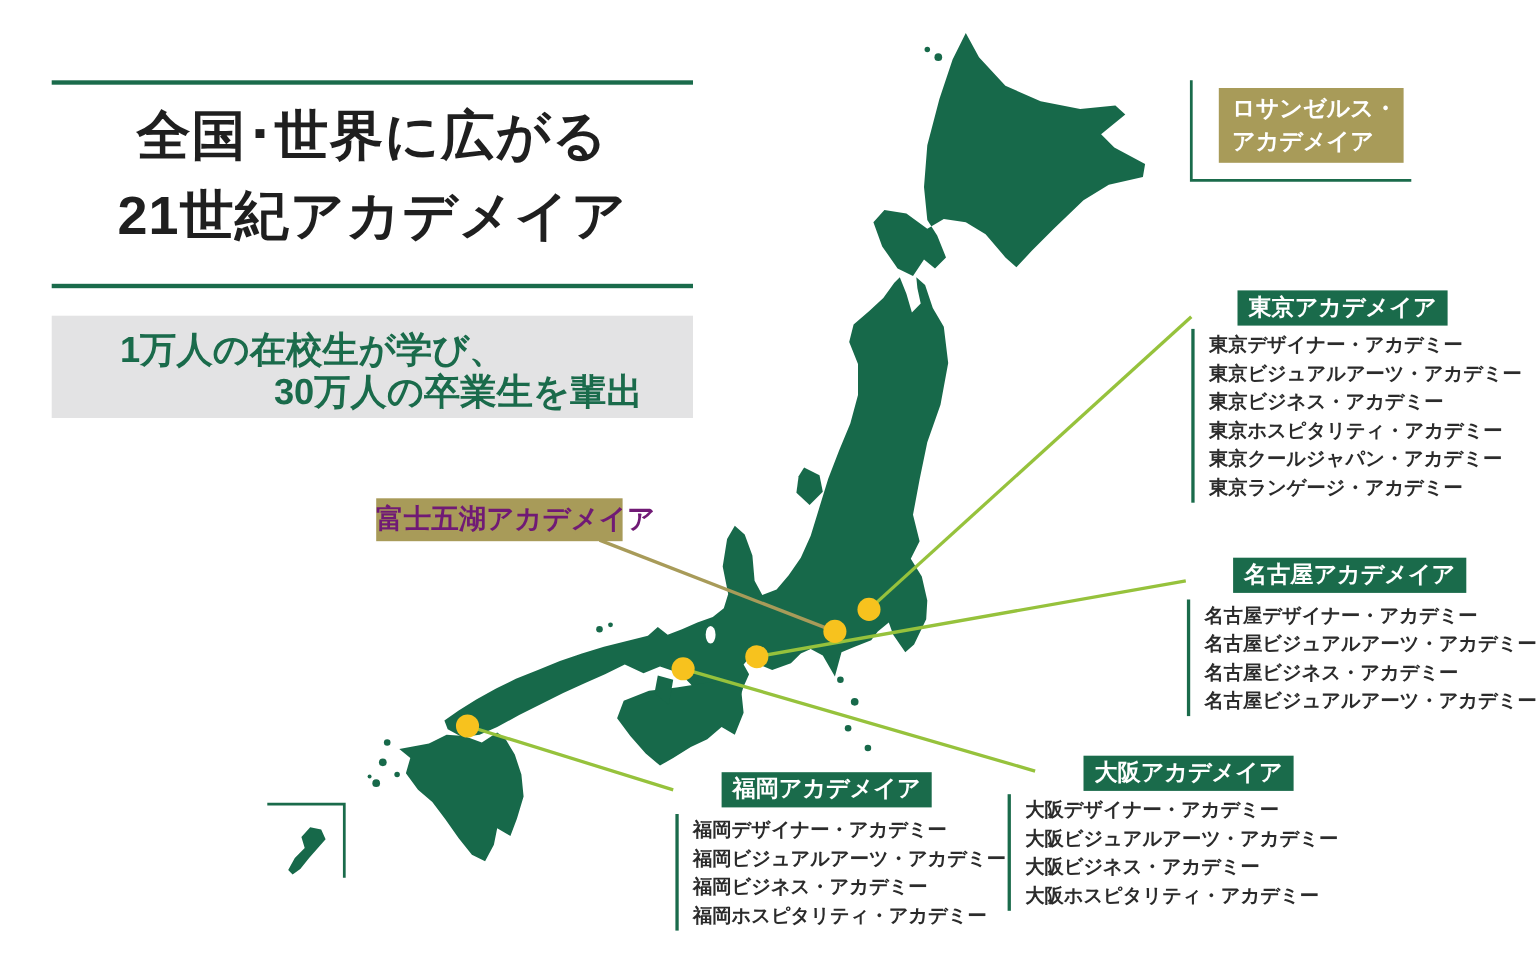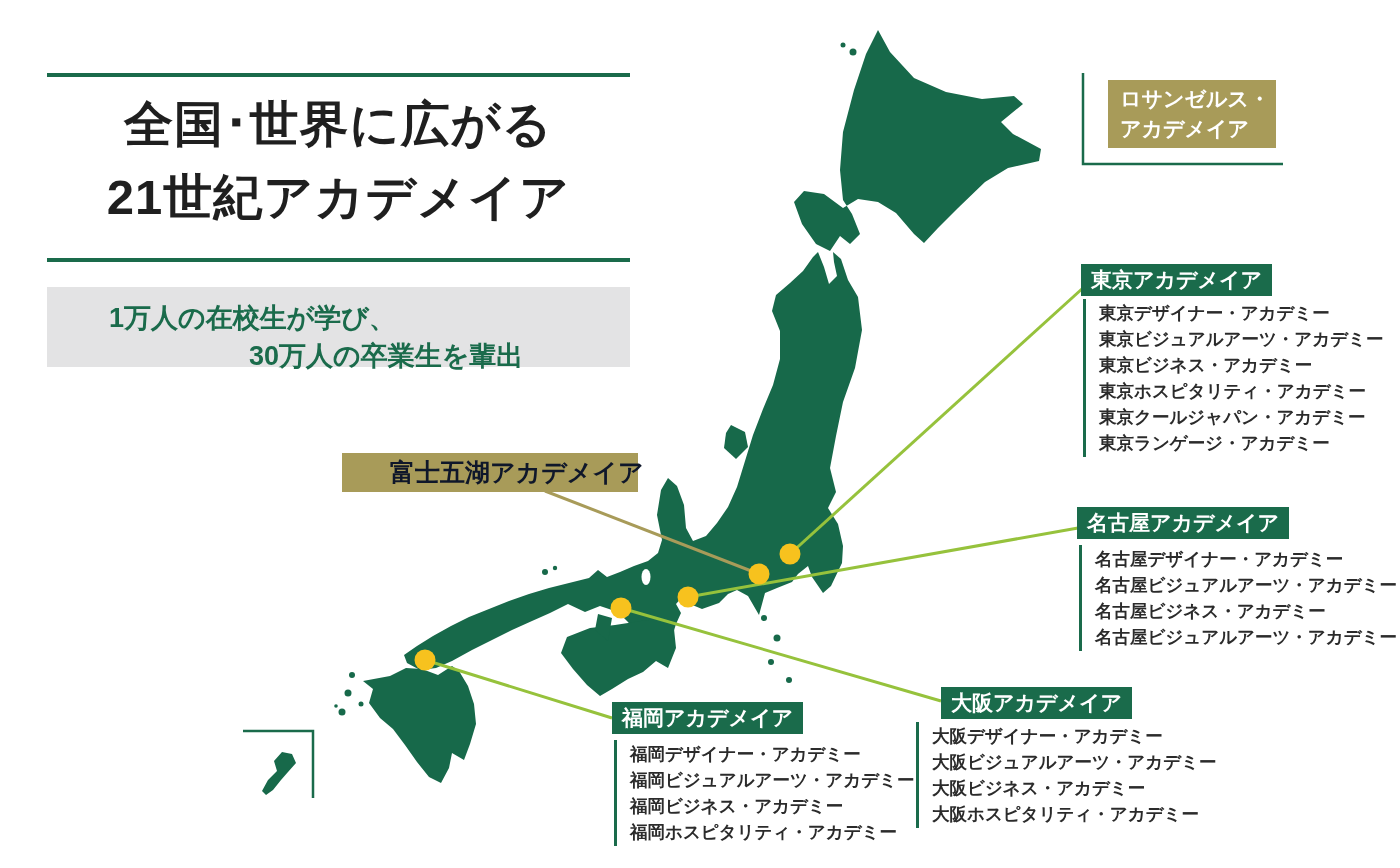--- a/index.html
+++ b/index.html
@@ -8,41 +8,41 @@
     font-family:"Liberation Sans","DejaVu Sans",sans-serif;
   }
   #map-svg{position:absolute;left:0;top:0;}
   
   .rule{position:absolute;left:47px;width:583px;height:4px;background:#1A6B4B;}
   .title{
     position:absolute;left:47px;top:88px;width:583px;text-align:center;
     font-size:49px;font-weight:700;color:#1f1f1f;line-height:73px;letter-spacing:1px;
   }
   .subtitle-box{
-    position:absolute;left:47px;top:287px;width:583px;height:80px;background:#E3E3E4;
-    color:#1A6B4B;font-weight:700;font-size:27px;line-height:38px;
+    position:absolute;left:47px;top:287px;width:583px;height:93px;background:#E3E3E4;
+    color:#1A6B4B;font-weight:700;font-size:33px;line-height:38px;
   }
   .subtitle-line1{margin:12px 0 0 62px;}
   .subtitle-line2{margin:0 0 0 202px;}
   
   .loc-head{
     position:absolute;color:#ffffff;font-weight:700;font-size:21px;line-height:32px;
     padding:0 10px;white-space:nowrap;box-sizing:border-box;
   }
-  .green-head{background:#1A6B4B;}
+  .green-head{background:#1A6B4B;margin-left:44px;}
   .school-list{
     position:absolute;margin:0;padding:1px 0 1px 13px;list-style:none;
     border-left:3px solid #1A6B4B;
   }
   .school-list li{
     font-size:17.5px;font-weight:700;color:#2b2b2b;line-height:26px;white-space:nowrap;
   }
   .fuji-head{
-    position:absolute;left:342px;top:453px;width:248px;height:39px;background:#A89B59;
-    color:#0f172a;font-weight:700;font-size:25px;line-height:39px;text-align:center;white-space:nowrap;padding-left:48px;
+    position:absolute;left:342px;top:453px;width:224px;height:39px;background:#A89B59;
+    color:#701a75;font-weight:700;font-size:25px;line-height:39px;text-align:center;white-space:nowrap;
   }
   .la-head{
     position:absolute;left:1108px;top:80px;width:168px;background:#A89B59;
     color:#fff;font-weight:700;font-size:21px;line-height:30px;padding:4px 16px 4px 12px;
     box-sizing:border-box;white-space:nowrap;
   }
 </style>
 </head>
 <body>
 

